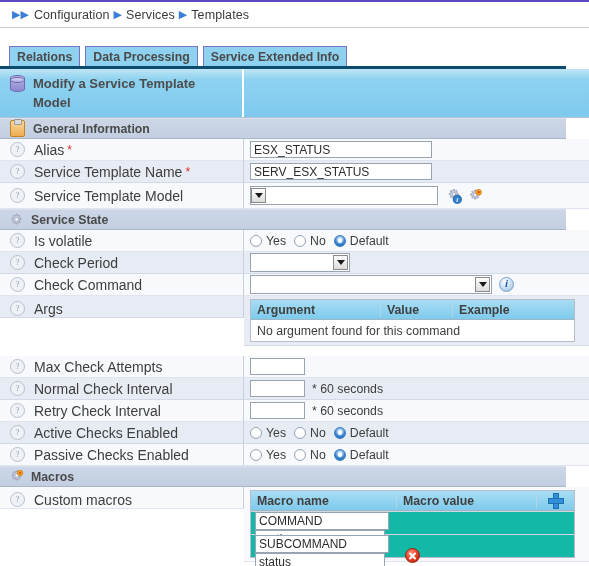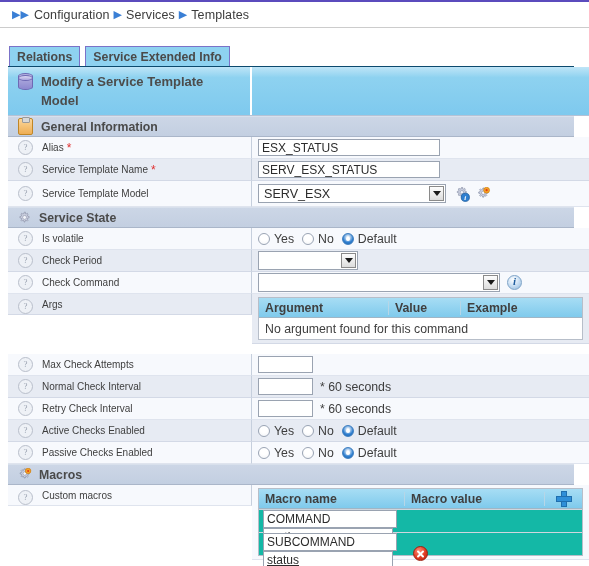--- a/index.html
+++ b/index.html
@@ -74,23 +74,22 @@
     cursor: pointer;
     white-space: nowrap;
   }
   .tab.active {
     background: #8ed2f0;
   }
 
   
   .form {
     width: 566px;
-    border-top: 1px solid #0c4a6e;
-    box-sizing: border-box;
-    margin-left: 8px;
+    border-top: 3px solid #0c4a6e;
+    box-sizing: border-box;
   }
   .row {
     display: flex;
     width: 589px;
     box-sizing: border-box;
     min-height: 22px;
     align-items: stretch;
   }
   .lcell {
     width: 244px;
@@ -188,21 +187,21 @@
     background: #eef1f6;
     color: #9aa2b0;
     font-size: 9px;
     line-height: 12px;
     text-align: center;
     font-family: "Liberation Serif", serif;
     flex: none;
   }
   .star { color: #e03030; font-size: 12px; margin-left: 3px; }
 
-  .lbl { font-size: 10px; color: #3e3e3e; }
+  .lbl { font-size: 14px; color: #3e3e3e; }
 
   
   input.txt {
     font-family: "Liberation Sans", sans-serif;
     font-size: 12px;
     color: #2c2c2c;
     border: 1px solid #9aa3b1;
     background: #fff;
     height: 17px;
     box-sizing: border-box;
@@ -377,20 +376,21 @@
     <span class="arrow-double">▶▶</span>
     <span class="crumb-text">Configuration</span>
     <span class="arrow-single">▶</span>
     <span class="crumb-text">Services</span>
     <span class="arrow-single">▶</span>
     <span class="crumb-text">Templates</span>
   </div>
 
   <div class="tabbar">
     <div class="tab">Relations</div>
+    <div class="tab">Data Processing</div>
     <div class="tab">Service Extended Info</div>
   </div>
 
   <div class="form">
 
     <div class="titlebar">
       <div class="tleft">
         <span class="icon ico-db"></span>
         <span>Modify a Service Template Model</span>
       </div>
@@ -424,21 +424,20 @@
       </div>
     </div>
 
     <div class="row norm" style="min-height:26px;">
       <div class="lcell">
         <span class="ico-q">?</span>
         <span class="lbl">Service Template Model</span>
       </div>
       <div class="rcell">
         <div class="selwrap sel-model">
-          <span class="selval">SERV_ESX</span>
           <span class="arrowbox">
               <i></i>
             </span>
         </div>
         <span class="icon ico-gear" style="margin-left:9px;">
           <svg width="15" height="15" viewBox="0 0 15 15">
             <path d="M7.5 1.6l1.1.45.95-.75.85.85-.75.95.45 1.1 1.2.2v1.2l-1.2.2-.45 1.1.75.95-.85.85-.95-.75-1.1.45-.2 1.2H6.3l-.2-1.2-1.1-.45-.95.75-.85-.85.75-.95-.45-1.1-1.2-.2V4.4l1.2-.2.45-1.1-.75-.95.85-.85.95.75L6.3 1.6l.2-1.2h1.2z" fill="#c9cfe0" stroke="#8a91a8" stroke-width="0.7"></path>
             <circle cx="6.9" cy="5.2" r="1.7" fill="#f2f4fa" stroke="#8a91a8" stroke-width="0.6"></circle>
             <circle cx="10.3" cy="10.3" r="4.1" fill="#2f7fd0" stroke="#1a5a9c" stroke-width="0.8"></circle>
             <text x="10.3" y="13.1" font-family="Liberation Serif, serif" font-size="7" font-style="italic" font-weight="bold" fill="#ffffff" text-anchor="middle">i</text>

